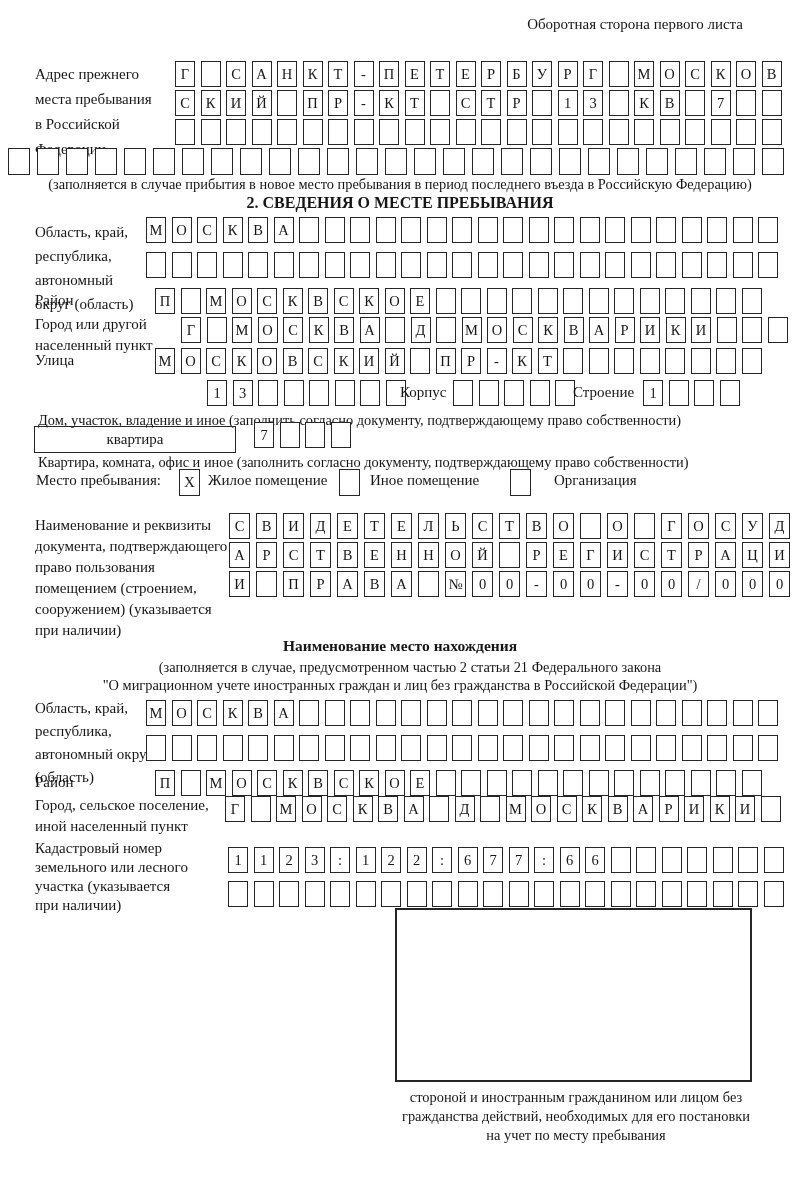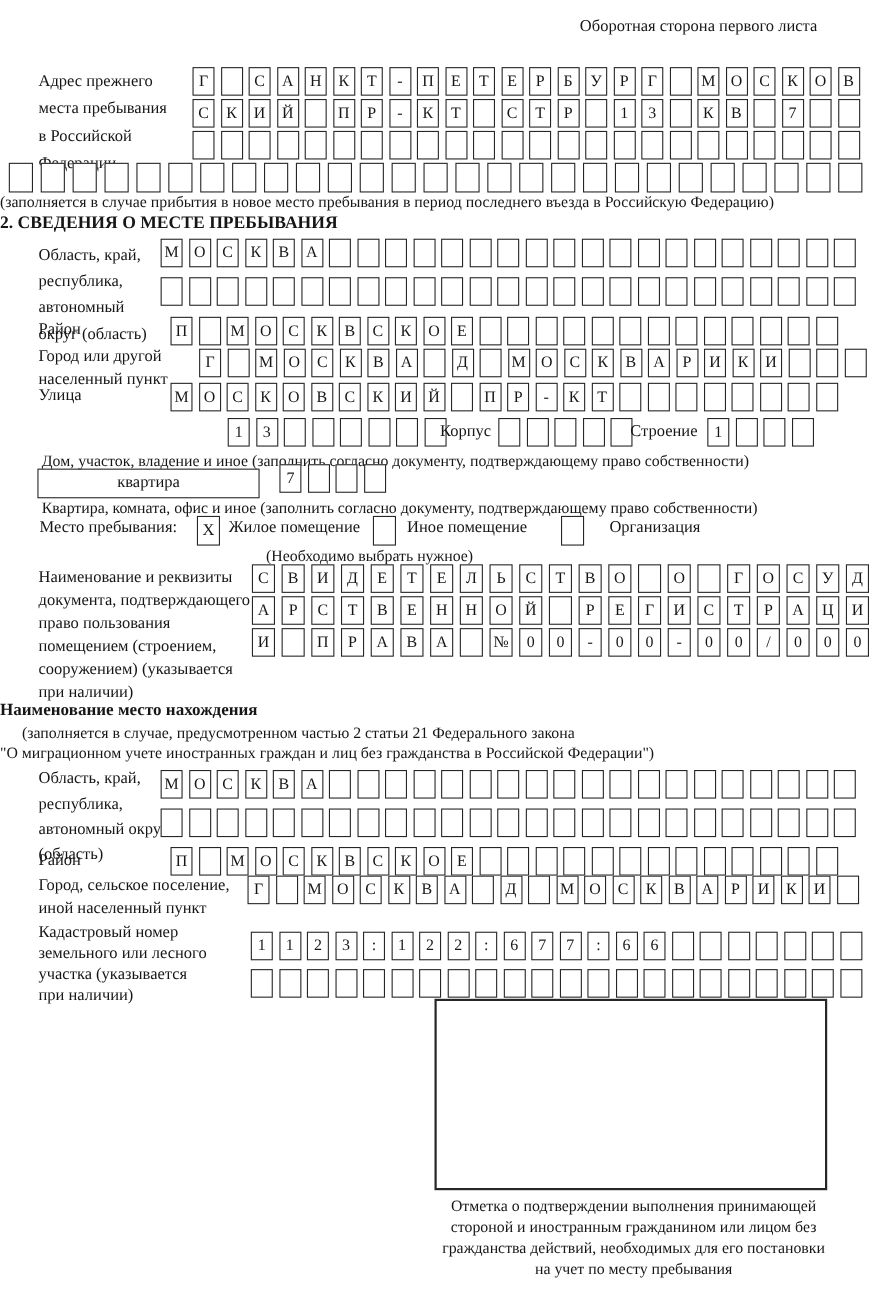--- a/index.html
+++ b/index.html
@@ -12,21 +12,21 @@
   .page { position:absolute; inset:0; background:#fff; }
   .t { position:absolute; font-size:15px; white-space:nowrap; }
   .lines { position:absolute; font-size:15px; }
   .lines div { white-space:nowrap; }
   .lh25 div { line-height:25px; }
   .lh24 div { line-height:24px; }
   .lh23 div { line-height:23px; }
   .lh21 div { line-height:21px; }
   .lh19 div { line-height:19px; }
   .note { position:absolute; font-size:14.4px; white-space:nowrap; }
-  .center { left:0; width:800px; text-align:left; white-space:normal; }
+  .center { left:0; width:800px; text-align:center; white-space:normal; }
   .bold { font-weight:bold; }
   .row { position:absolute; display:flex; gap:5.5px; }
   .cell {
     flex:0 0 auto; width:20px; height:26px;
     border:1.7px solid #262626; background:#fff;
     display:flex; align-items:center; justify-content:center;
     font-size:14.5px; line-height:1;
   }
   .row-lg { gap:6px; } .row-lg .cell { width:21px; }
   .row-xl { gap:7px; } .row-xl .cell { width:22px; height:27px; }
@@ -350,21 +350,20 @@
     </div>
   <div class="note" style="left:38px; top:454px;">Квартира, комната, офис и иное (заполнить согласно документу, подтверждающему право собственности)</div>
 
   <div class="t" style="left:36px; top:472px;">Место пребывания:</div>
   <div class="check" style="left:179px; top:469px;">X</div>
   <div class="t" style="left:208px; top:472px;">Жилое помещение</div>
   <div class="check" style="left:339px; top:469px;"></div>
   <div class="t" style="left:370px; top:472px;">Иное помещение</div>
   <div class="check" style="left:510px; top:469px;"></div>
   <div class="t" style="left:554px; top:472px;">Организация</div>
-  <div class="note" style="left:136px; top:498px; width:400px; text-align:center;">(Необходимо выбрать нужное)</div>
 
   <div class="lines lh21" style="left:35px; top:515px;">
       <div>Наименование и реквизиты</div>
       <div>документа, подтверждающего</div>
       <div>право пользования</div>
       <div>помещением (строением,</div>
       <div>сооружением) (указывается</div>
       <div>при наличии)</div>
     </div>
   <div class="row row-lg" style="left:229px; top:513px;">
@@ -609,19 +608,18 @@
       <span class="cell"></span>
       <span class="cell"></span>
       <span class="cell"></span>
       <span class="cell"></span>
       <span class="cell"></span>
       <span class="cell"></span>
     </div>
 
   <div class="bigbox" style="left:395px; top:908px; width:357px; height:174px;"></div>
   <div class="cap" style="left:378px; top:1088px; width:396px;">
-      <div>Отметка о подтверждении выполнения принимающей</div>
       <div>стороной и иностранным гражданином или лицом без</div>
       <div>гражданства действий, необходимых для его постановки</div>
       <div>на учет по месту пребывания</div>
     </div>
 
 </div>
 
 </body></html>

